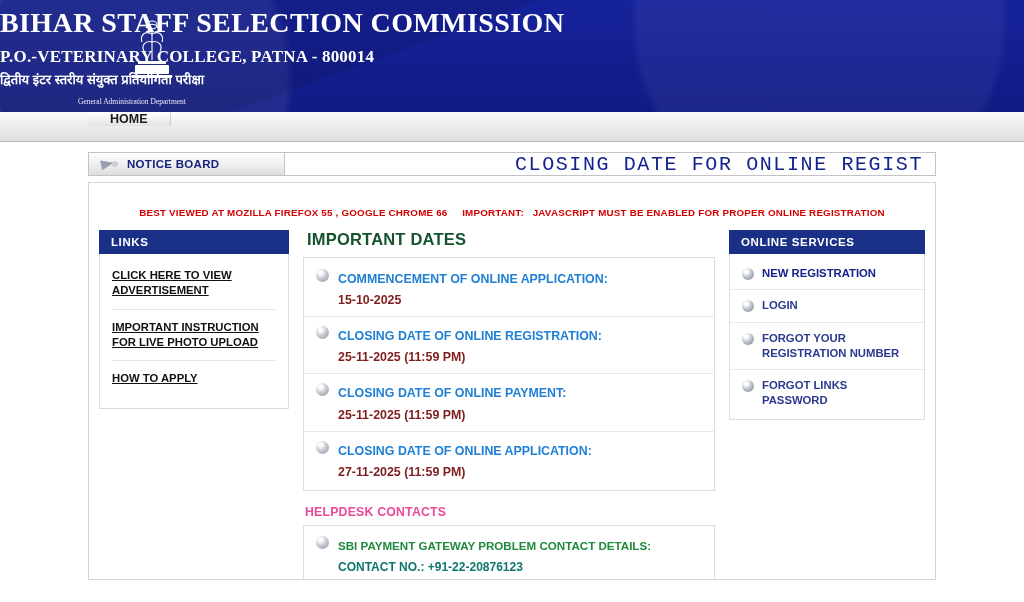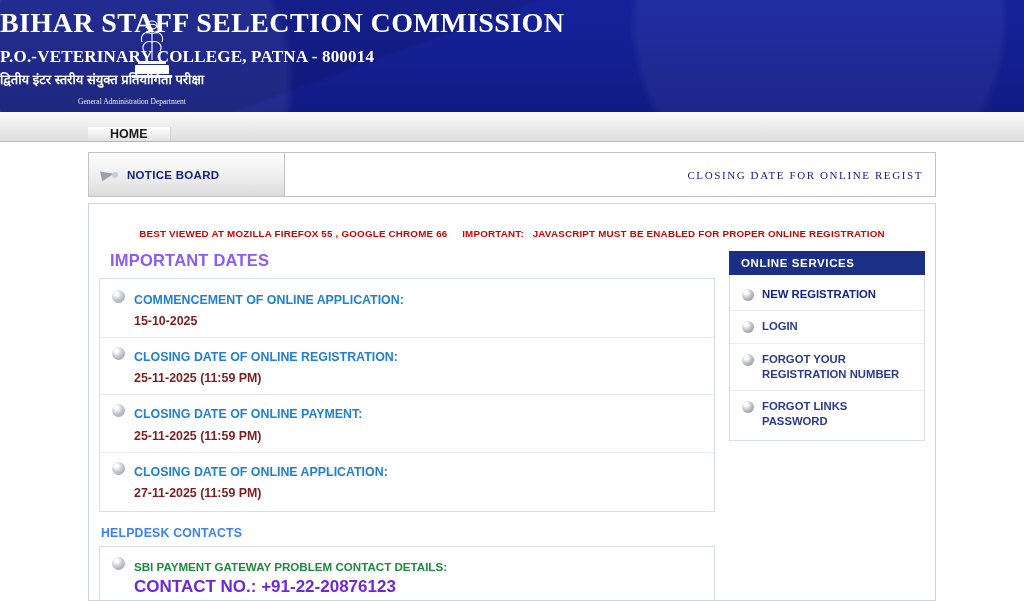--- a/index.html
+++ b/index.html
@@ -105,21 +105,21 @@
     color: #ffffff;
     margin-top: 3px;
   }
 
   
   .navbar {
     height: 30px;
     background: linear-gradient(180deg,#fbfbfb 0%, #ececec 50%, #dedede 100%);
     border-bottom: 1px solid #b9b9b9;
     display: flex;
-    align-items: flex-end;
+    align-items: flex-start;
     padding-left: 88px;
   }
   .nav-item {
     display: flex;
     align-items: center;
     padding: 0 22px;
     font-size: 12.5px;
     font-weight: bold;
     color: #1a1a1a;
     cursor: pointer;
@@ -129,21 +129,21 @@
 
   
   .content-wrap {
     padding: 10px 88px 0 88px;
   }
 
   
   .notice-bar {
     display: flex;
     align-items: stretch;
-    height: 45px;
+    height: 24px;
     border: 1px solid #c3c3c3;
     background: #ffffff;
     margin-bottom: 6px;
   }
   .notice-tab {
     width: 196px;
     display: flex;
     align-items: center;
     gap: 8px;
     padding-left: 10px;
@@ -179,22 +179,22 @@
   }
   .marquee {
     flex: 1;
     overflow: hidden;
     display: flex;
     align-items: center;
     justify-content: flex-end;
     padding-right: 12px;
   }
   .marquee-text {
-    font-family: Liberation Serif, serif;
-    font-size: 11px;
+    font-family: Liberation Mono, monospace;
+    font-size: 20px;
     color: #13228c;
     letter-spacing: 1.6px;
     white-space: nowrap;
   }
 
   
   .panel {
     border: 1px solid #cfd6e0;
     background: #ffffff;
     padding: 20px 10px 0 10px;
@@ -250,22 +250,22 @@
     text-decoration: underline;
     line-height: 1.35;
     cursor: pointer;
     display: block;
   }
 
   
   .section-title {
     font-size: 16.5px;
     font-weight: bold;
-    color: #8b5cf6;
-    margin: 0 0 8px 11px;
+    color: #14532d;
+    margin: 0 0 8px 4px;
     letter-spacing: 0.2px;
   }
   .dates-box {
     border: 1px solid #d8dde6;
     background: #ffffff;
     padding: 2px 0 2px 0;
   }
   .date-item {
     display: flex;
     gap: 9px;
@@ -291,39 +291,39 @@
     font-size: 12.4px;
     font-weight: bold;
     color: #7f1d1d;
     line-height: 1.3;
   }
 
   
   .helpdesk-title {
     font-size: 12.3px;
     font-weight: bold;
-    color: #3b82f6;
+    color: #ec4899;
     margin: 14px 0 6px 2px;
     letter-spacing: 0.2px;
   }
   .help-box {
     border: 1px solid #d8dde6;
     background: #ffffff;
   }
   .help-item {
     display: flex;
     gap: 9px;
     padding: 8px 12px 8px 12px;
     border-bottom: 1px solid #e7eaf0;
     align-items: flex-start;
   }
   .help-item:last-child { border-bottom: none; }
   .help-text { line-height: 1.32; }
   .h-green { font-size: 11.6px; font-weight: bold; color: #1f8a3d; }
-  .h-blue  { font-size: 17px;   font-weight: bold; color: #6d28d9; }
+  .h-blue  { font-size: 12px;   font-weight: bold; color: #0f766e; }
 
   
   .svc-body {
     border: 1px solid #d8dde6;
     border-top: none;
     background: #ffffff;
     padding: 4px 0 2px 0;
   }
   .svc-item {
     display: flex;
@@ -414,20 +414,34 @@
       <div class="browser-line">
         <span class="red">BEST VIEWED AT MOZILLA FIREFOX 55 , GOOGLE CHROME 66</span>
         <span>&nbsp;&nbsp;&nbsp;</span>
         <span class="imp">IMPORTANT:</span>
         <span>&nbsp;</span>
         <span class="imp-txt">JAVASCRIPT MUST BE ENABLED FOR PROPER ONLINE REGISTRATION</span>
       </div>
 
       <div class="cols">
 
+        <div class="col-left">
+          <div class="box-head">LINKS</div>
+          <div class="box-body">
+            <div class="link-row">
+              <a class="link-a">CLICK HERE TO VIEW ADVERTISEMENT</a>
+            </div>
+            <div class="link-row">
+              <a class="link-a">IMPORTANT INSTRUCTION FOR LIVE PHOTO UPLOAD</a>
+            </div>
+            <div class="link-row">
+              <a class="link-a">HOW TO APPLY</a>
+            </div>
+          </div>
+        </div>
 
         <div class="col-mid">
 
           <div class="section-title">IMPORTANT DATES</div>
 
           <div class="dates-box">
             <div class="date-item">
               <span class="bullet"></span>
               <span class="help-text">
                 <span class="date-label">COMMENCEMENT OF ONLINE APPLICATION:</span><br>

